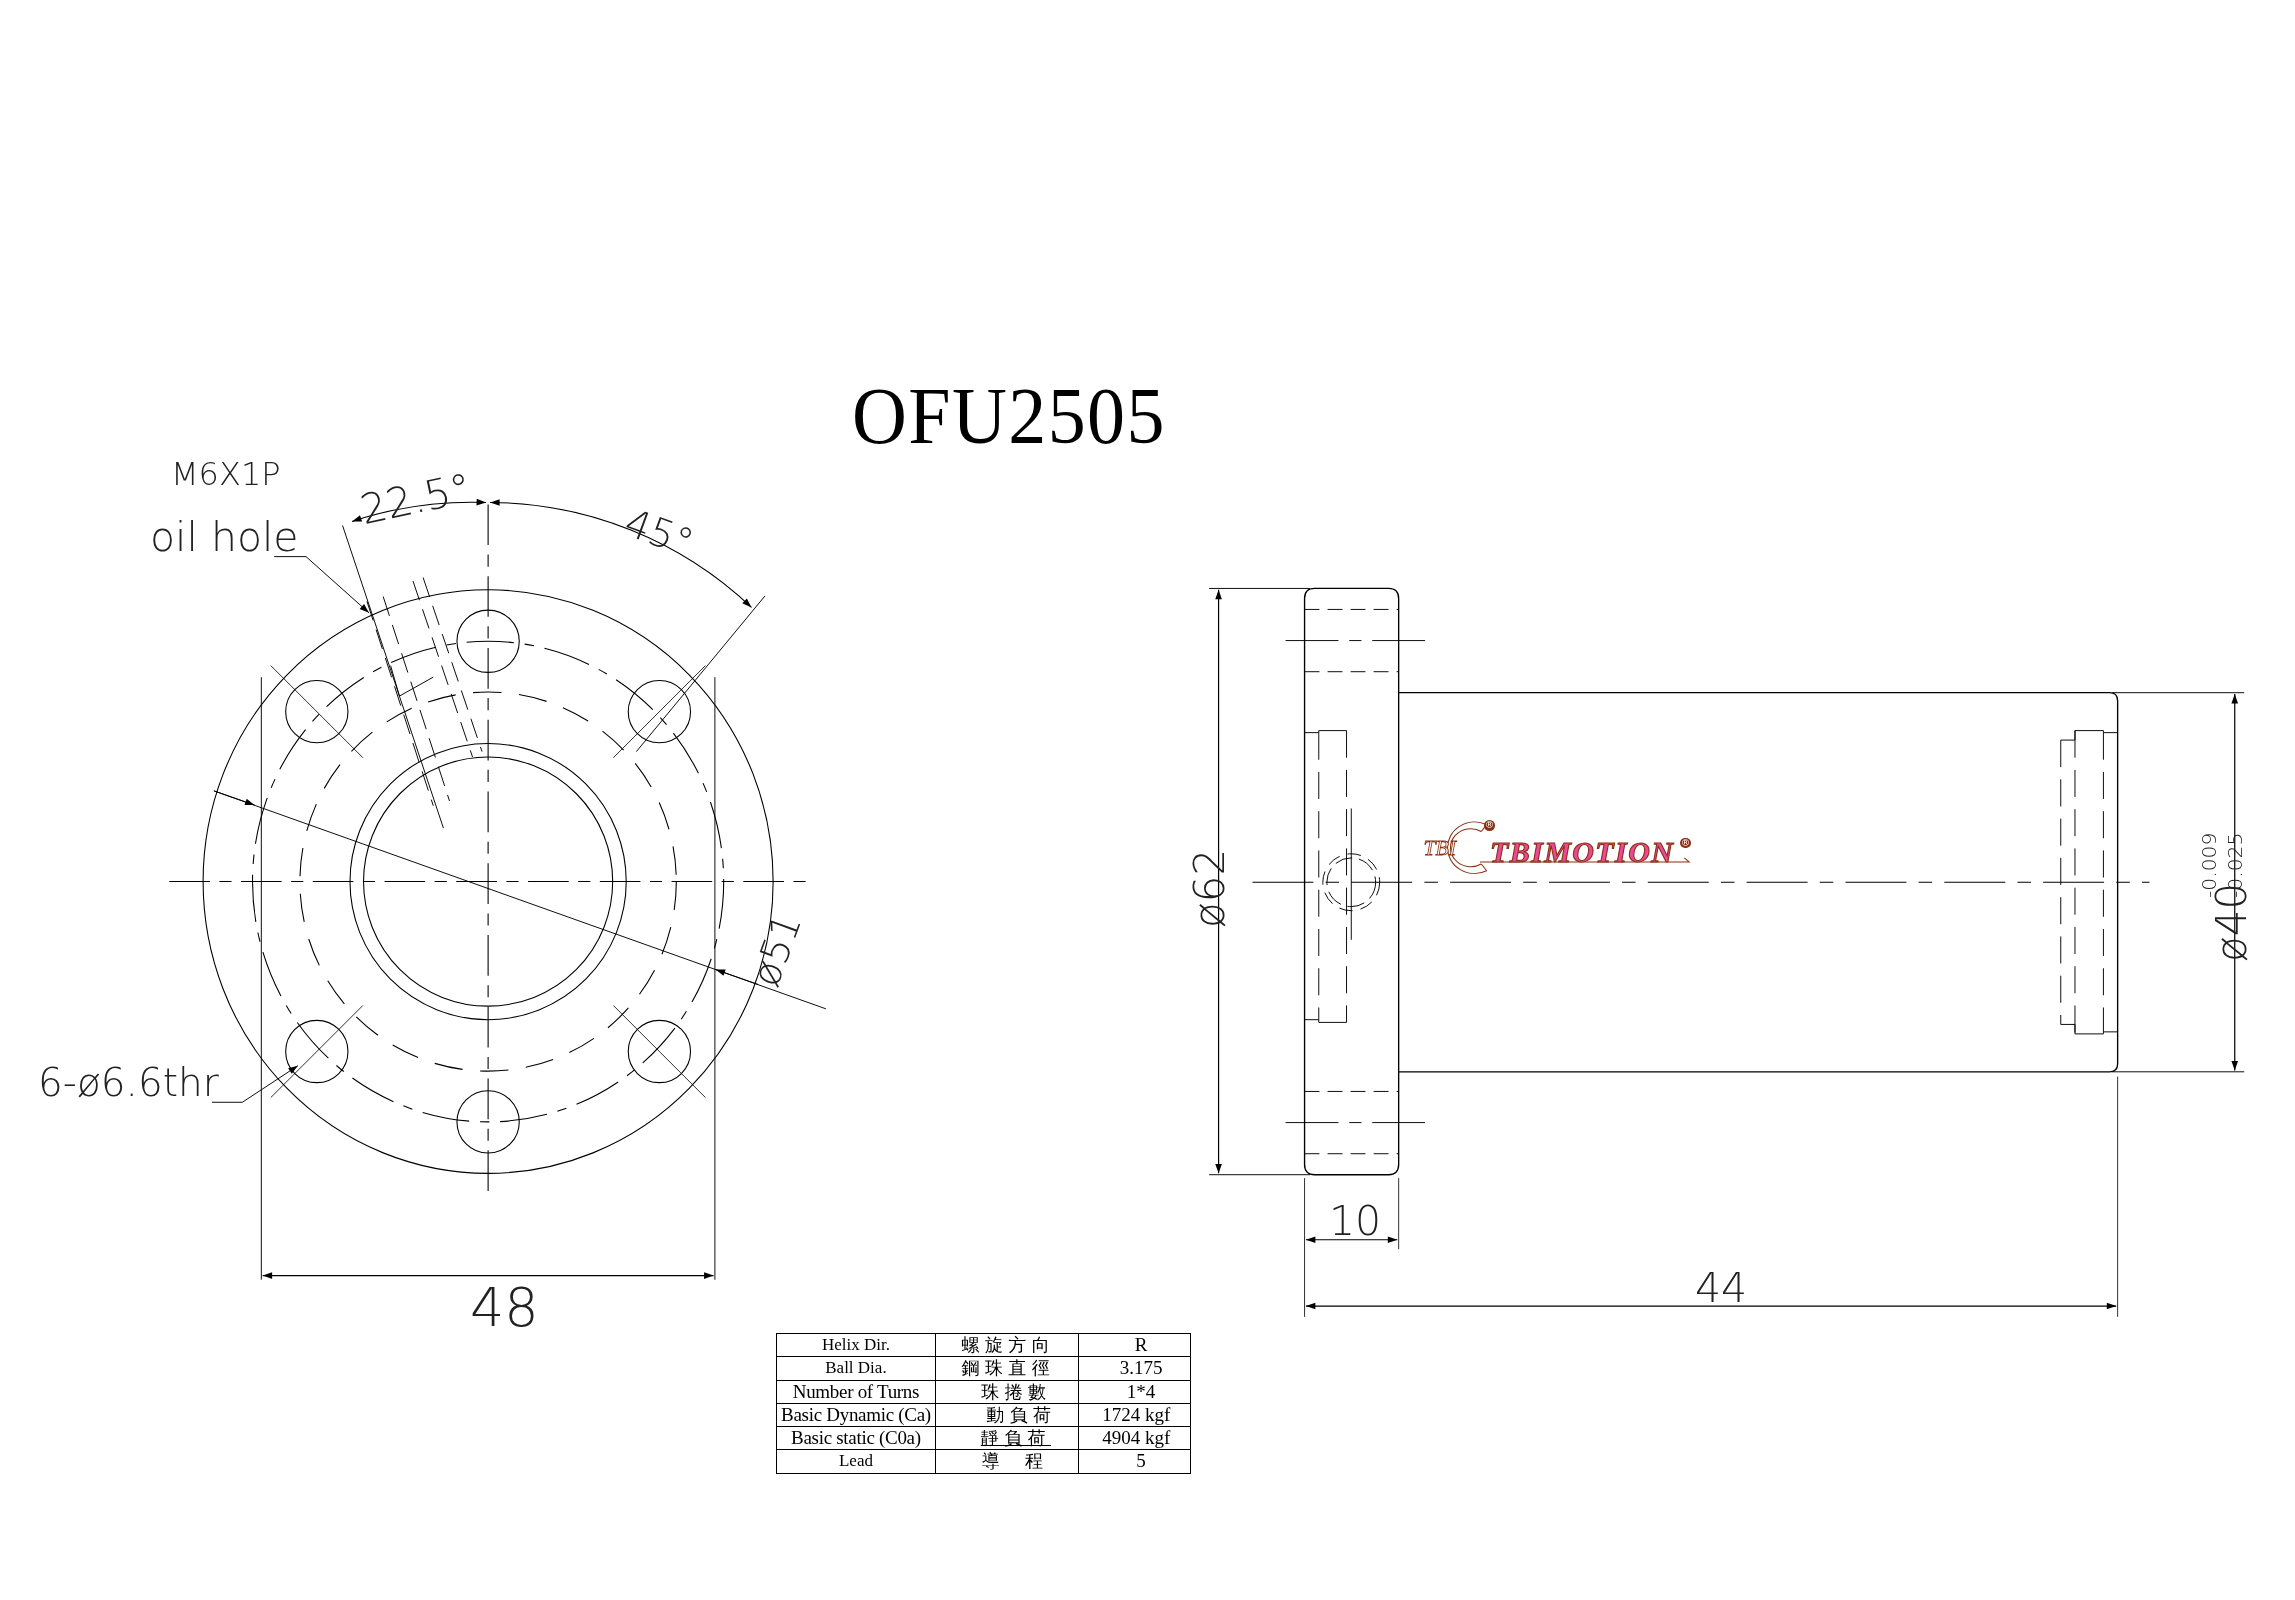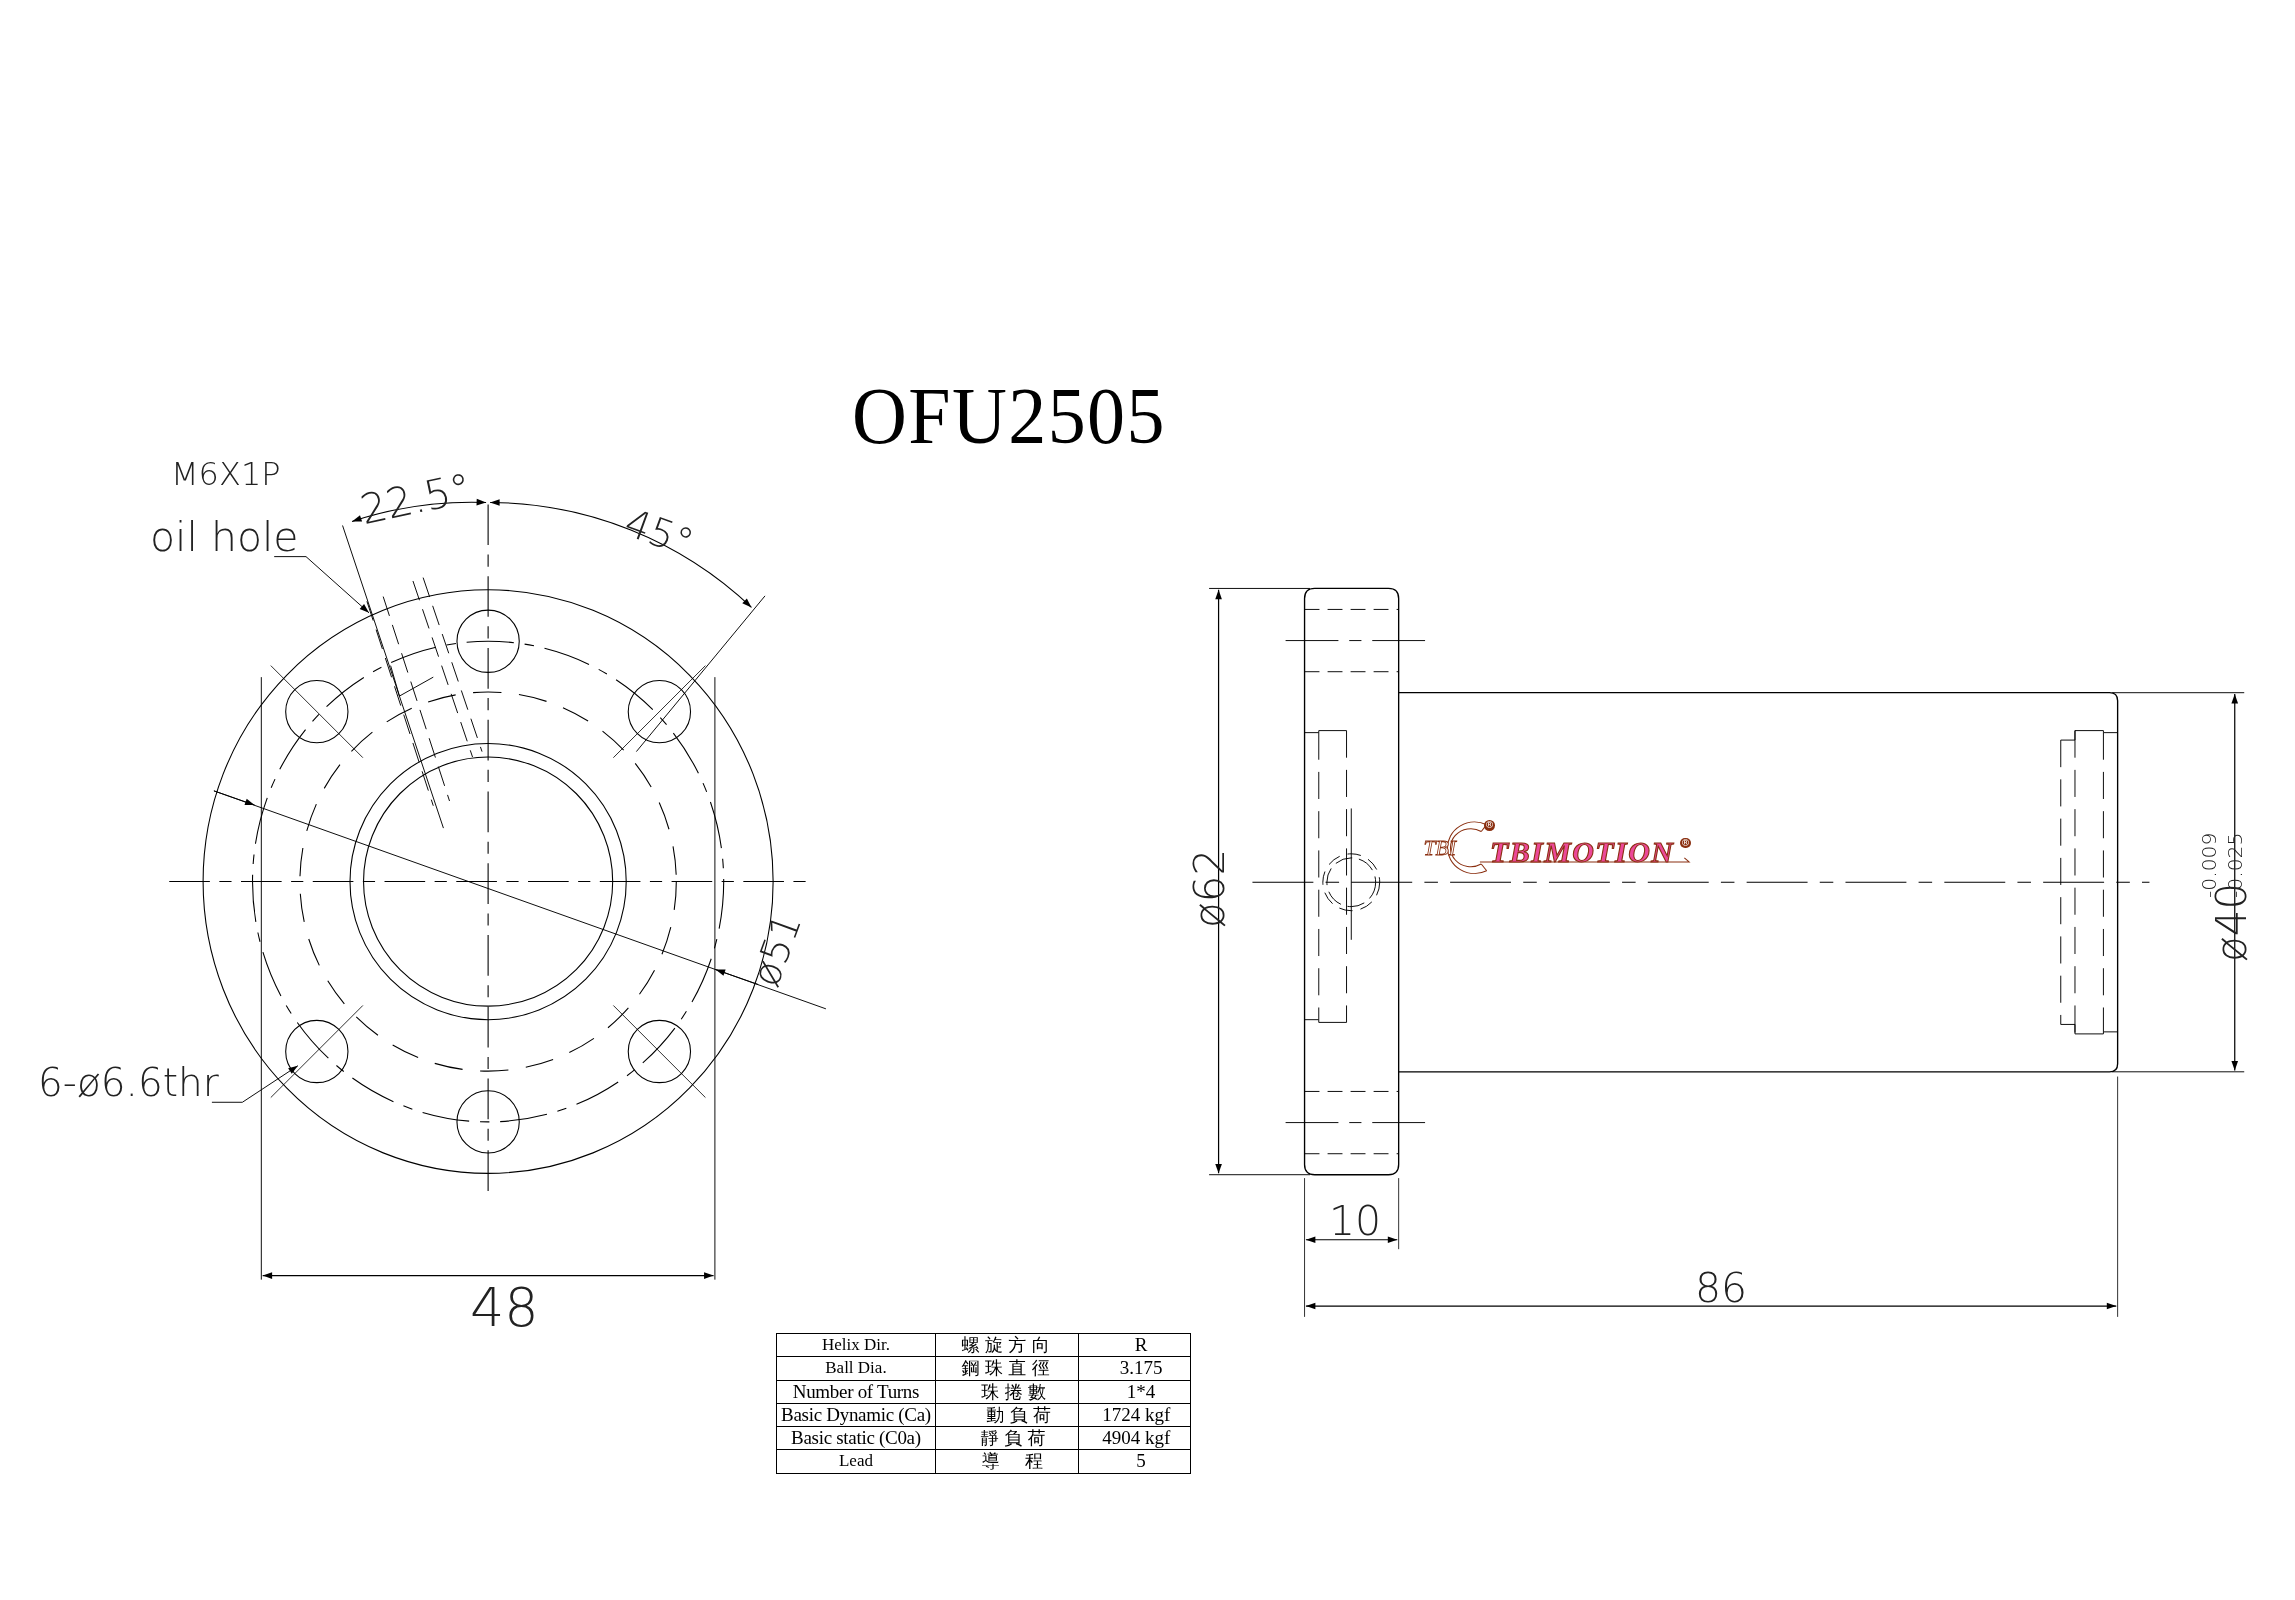--- a/index.html
+++ b/index.html
@@ -149,21 +149,21 @@
 <div class="cad-text" style="left:619px; top:497px; font-size:39px; transform:rotate(20deg); transform-origin:left bottom;">45°</div>
 <div class="cad-text" style="left:38px; top:1060px; font-size:39px;">6-ø6.6thr</div>
 <div class="cad-text" style="left:785px; top:947px; font-size:39px; transform:rotate(-70deg); transform-origin:left bottom;">ø51</div>
 <div class="cad-text" style="left:470px; top:1276px; font-size:54px;">48</div>
 
 <div class="cad-text" style="left:1185px; top:928px; font-size:42px; transform:rotate(-90deg); transform-origin:left top;">ø62</div>
 <div class="cad-text" style="left:2207px; top:962px; font-size:42px; transform:rotate(-90deg); transform-origin:left top;">ø40</div>
 <div class="cad-text" style="left:2197px; top:898px; font-size:20.3px; transform:rotate(-90deg); transform-origin:left top;">-0.009</div>
 <div class="cad-text" style="left:2223px; top:898px; font-size:20.3px; transform:rotate(-90deg); transform-origin:left top;">-0.025</div>
 <div class="cad-text" style="left:1329px; top:1197px; font-size:41px;">10</div>
-<div class="cad-text" style="left:1695px; top:1264px; font-size:41px;">86</div>
+<div class="cad-text" style="left:1695px; top:1264px; font-size:41px;">44</div>
 
 <div class="logo">
   <span class="logo-tbi">TBI</span>
   <span class="reg" style="left:74px; top:4.1px;">®</span>
   <span class="logo-word">TBIMOTION</span>
   <span class="reg" style="left:270px; top:21.7px;">®</span>
 </div>
 
 <table class="spec-table">
   <tbody>
@@ -182,21 +182,21 @@
     <td class="c-zh" style="padding-left:23px;">珠捲數</td>
     <td class="c-val">1*4</td>
   </tr>
   <tr>
     <td class="c-en small">Basic Dynamic (Ca)</td>
     <td class="c-zh" style="padding-left:33px;">動負荷</td>
     <td class="c-val" style="padding-left:8.1px;">1724 kgf</td>
   </tr>
   <tr>
     <td class="c-en small">Basic static (C0a)</td>
-    <td class="c-zh" style="padding-left:22px;">靜負荷</td>
+    <td class="c-zh" style="padding-left:22px;text-decoration:underline;">靜負荷</td>
     <td class="c-val" style="padding-left:8.1px;">4904 kgf</td>
   </tr>
   <tr>
     <td class="c-en">Lead</td>
     <td class="c-zh" style="padding-left:20.3px; white-space:pre;">導  程</td>
     <td class="c-val">5</td>
   </tr>
 </tbody>
   </table>
 

